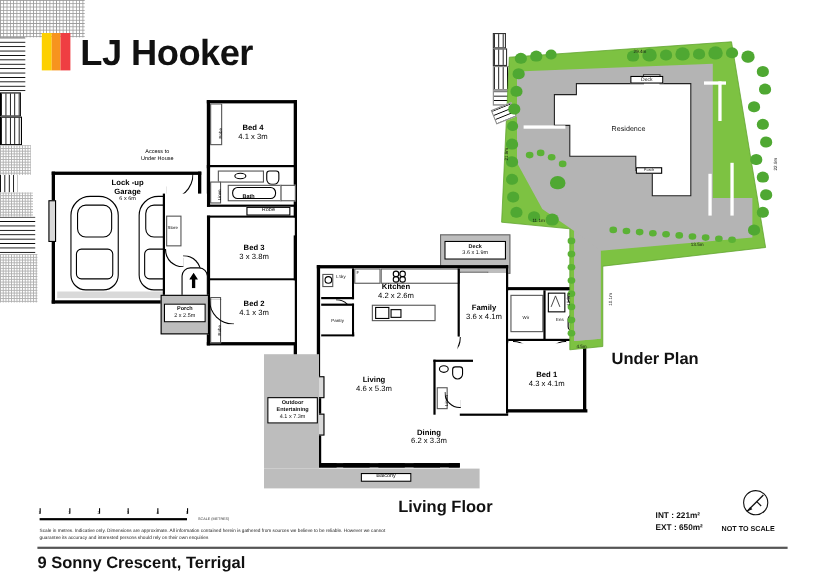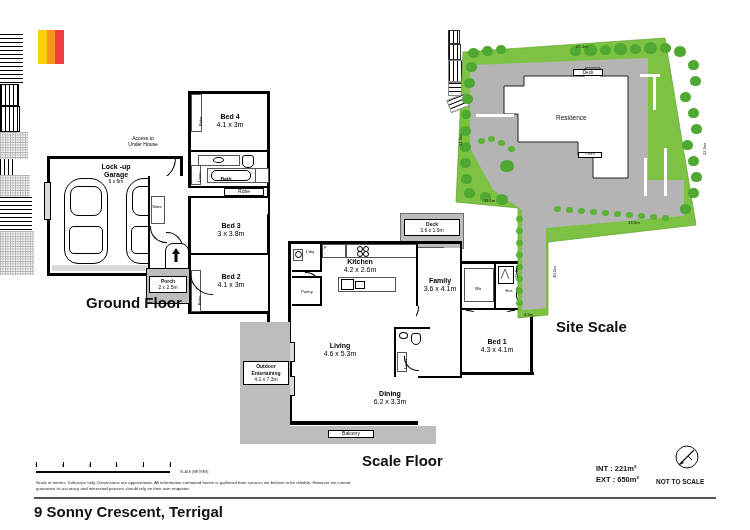--- a/index.html
+++ b/index.html
@@ -84,20 +84,21 @@
 </style>
 </head>
 <body>
 
 <div id="logo">
   <div class="logo-bars">
     <span id="bar0" style="background: rgb(253, 208, 0);"></span>
       <span id="bar1" style="background: rgb(247, 148, 30);"></span>
       <span id="bar2" style="background: rgb(239, 62, 66);"></span>
   </div>
+  <div class="logo-text">LJ Hooker</div>
 </div>
 
 <div id="ground-floor">
 
   <div class="room" style="left:190px;top:93px;width:78px;height:60px;"></div>
   <div class="wall" style="left:188px;top:91px;width:82px;height:3px;"></div>
   <div class="wall" style="left:188px;top:91px;width:3px;height:62px;"></div>
   <div class="wall" style="left:267px;top:91px;width:3px;height:125px;"></div>
   <div class="wall" style="left:188px;top:150px;width:82px;height:2px;"></div>
 
@@ -192,21 +193,20 @@
     <polygon points="4,0 8,6 5.5,6 5.5,14 2.5,14 2.5,6 0,6" fill="#000"></polygon>
   </svg>
 
   <div class="grey" style="left:146px;top:268px;width:42px;height:34px;border:1px solid #000;"></div>
   <div class="tagbox" style="left:149px;top:276px;width:36px;line-height:1.25;padding:1px 0;">
     <span style="font-weight:bold;">Porch</span><br>
     <span>2 x 2.5m</span>
   </div>
   <div class="door" style="left:190px;top:272px;width:22px;height:22px;border-top:none;border-right:none;border-radius:0 0 0 22px;"></div>
 
-  <div class="floor-title" style="left:86px;top:294px;">Ground Floor</div>
 </div>
 
 <div id="first-floor">
 
   <div class="grey" style="left:400px;top:213px;width:62px;height:34px;border:1px solid #6a6a6a;"></div>
   <div class="tagbox" style="left:404px;top:219px;width:54px;line-height:1.25;padding:1px 0;">
     <span style="font-weight:bold;">Deck</span><br>
     <span>3.6 x 1.9m</span>
   </div>
   <div class="stairv" style="left:382px;top:215px;width:17px;height:20px;border:1px solid #000;"></div>
@@ -329,21 +329,21 @@
   <div class="door" style="left:498px;top:310px;width:16px;height:16px;border-bottom:none;border-right:none;border-radius:16px 0 0 0;"></div>
 
   <div class="room" style="left:462px;top:312px;width:70px;height:62px;"></div>
   <div class="wall" style="left:530px;top:312px;width:3px;height:62px;"></div>
   <div class="wall" style="left:460px;top:372px;width:74px;height:3px;"></div>
   <div class="lbl r-md" style="left:466px;top:338px;width:62px;">
     <span class="n">Bed 1</span>
     <span class="d">4.3 x 4.1m</span>
   </div>
 
-  <div class="floor-title" style="left:362px;top:452px;">Scale Floor</div>
+  <div class="floor-title" style="left:362px;top:452px;">Living Floor</div>
 </div>
 
 <div id="site">
 
   <svg width="262" height="290" style="position:absolute;left:0;top:0;">
     <polygon points="15,22 217,8 248,195 100,212 100,285 70,288 70,178 8,172" fill="#7dc242" stroke="#5fa32e" stroke-width="0.7"></polygon>
   </svg>
 
   <svg width="262" height="290" style="position:absolute;left:0;top:0;">
     <polygon points="22,35 200,28 200,150 236,150 236,186 98,198 98,278 74,280 74,180 45,160 22,118" fill="#b4b4b4"></polygon>
@@ -435,21 +435,21 @@
 
   <div class="dim" style="left:128px;top:14px;">29.4m</div>
   <div class="dimv" style="left:254px;top:125px;">22.9m</div>
   <div class="dimv" style="left:10px;top:116px;">21.9m</div>
   <div class="dim" style="left:36px;top:168px;">11.1m</div>
   <div class="dim" style="left:180px;top:190px;">13.5m</div>
   <div class="dimv" style="left:66px;top:248px;">19.9m</div>
   <div class="dimv" style="left:104px;top:248px;">10.1m</div>
   <div class="dim" style="left:76px;top:282px;">4.5m</div>
 
-  <div class="floor-title" style="left:108px;top:288px;">Site Scale</div>
+  <div class="floor-title" style="left:108px;top:288px;">Under Plan</div>
 </div>
 
 <div id="scalebar">
   <div class="ticks" id="scale-ticks">
       <i style="left: 0px;"></i>
       <b style="left: 0px;">1</b>
       <i style="left: 26.8px;"></i>
       <b style="left: 26.8px;">1</b>
       <i style="left: 53.6px;"></i>
       <b style="left: 53.6px;">2</b>

